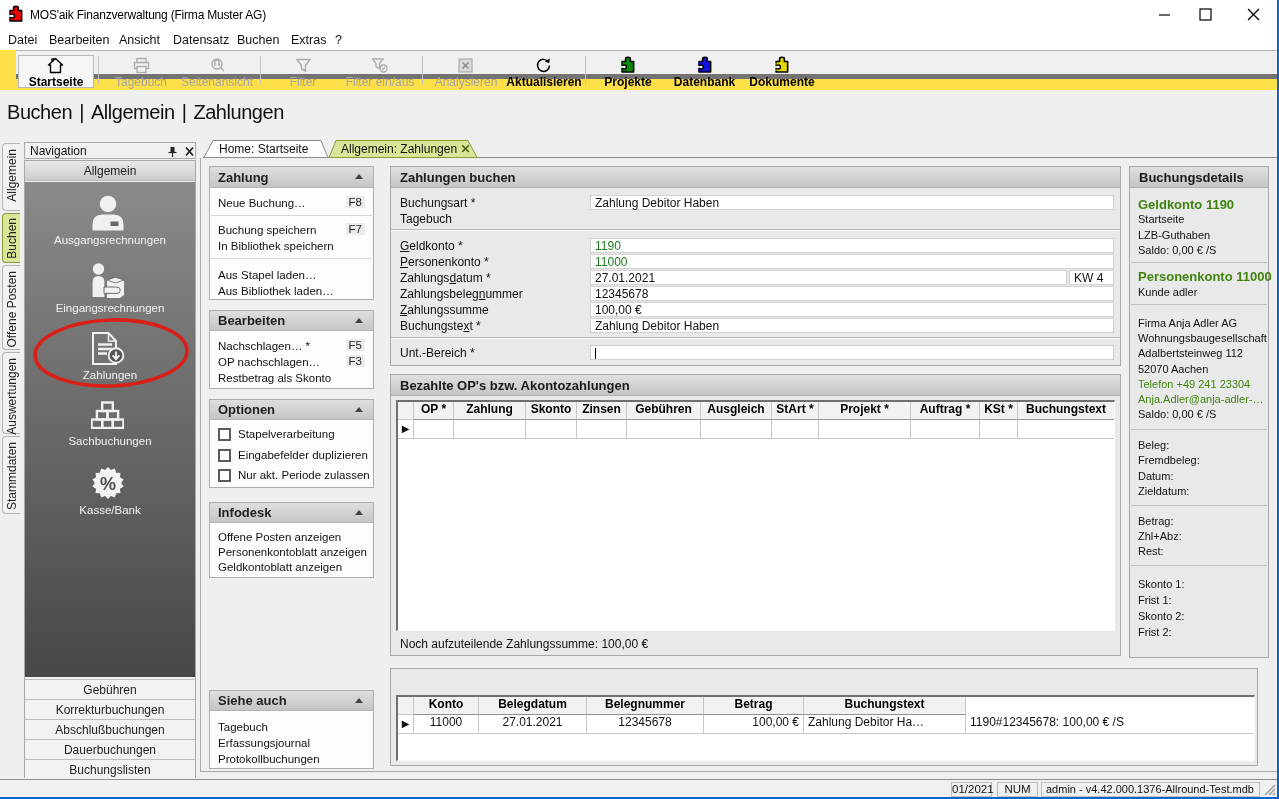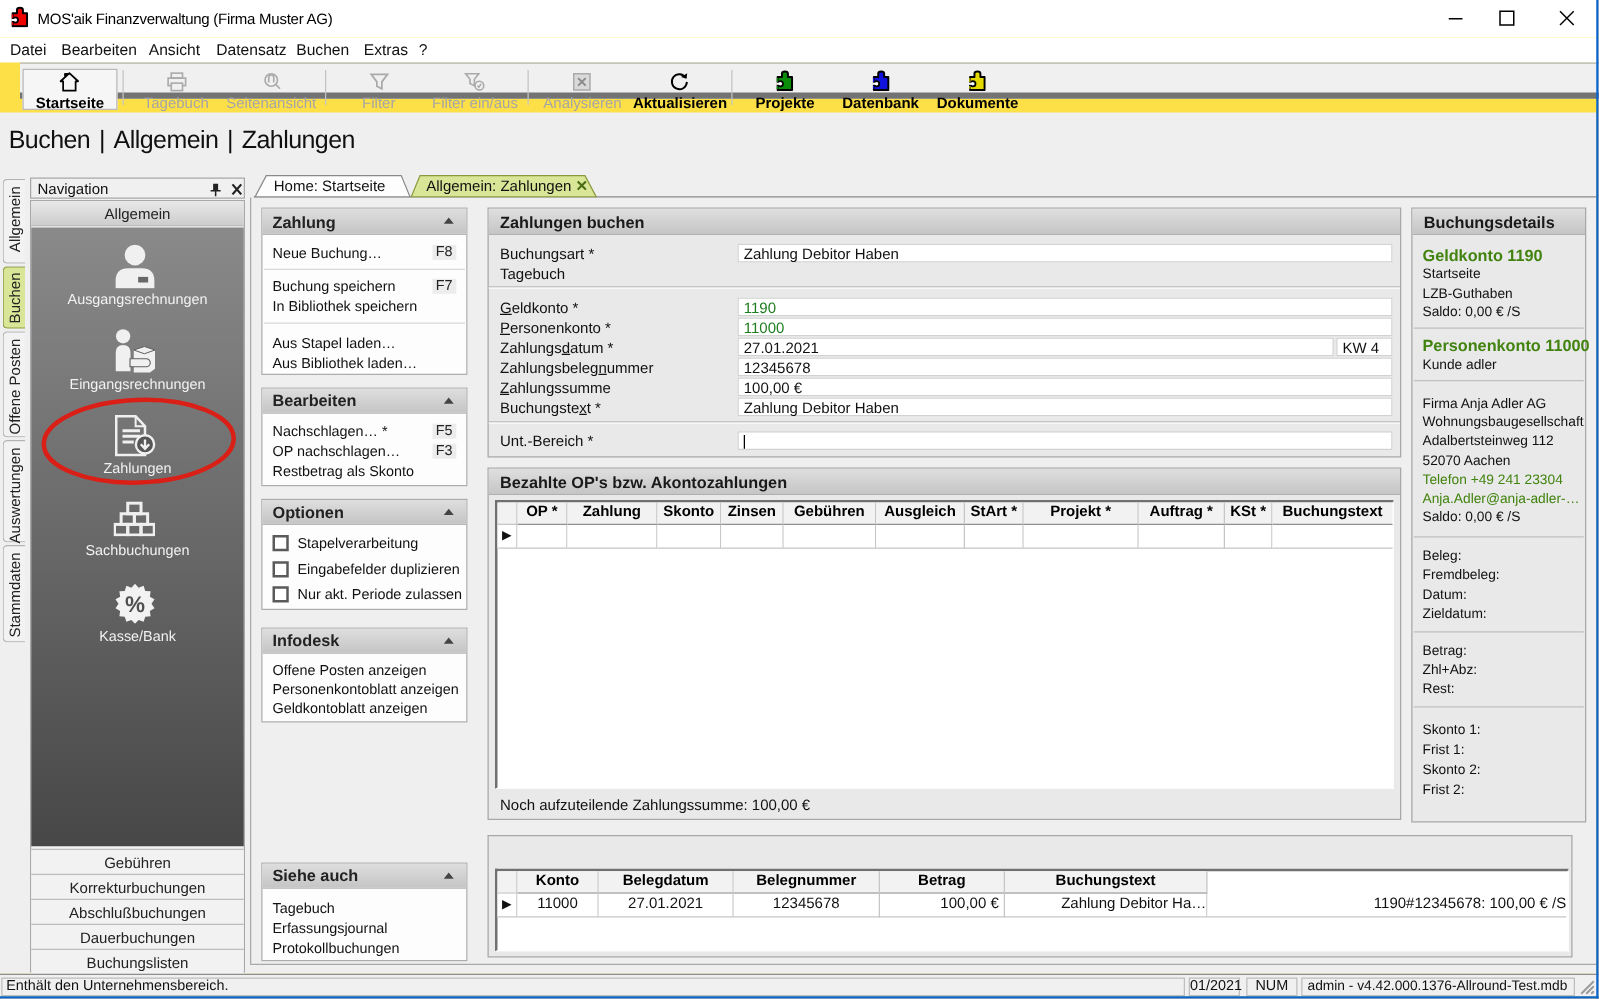--- a/index.html
+++ b/index.html
@@ -41,21 +41,21 @@
 .fkey { position:absolute; background:#ececec; color:#222; padding:0px 3px; font-size:11.5px; }
 
 .mpanel { position:absolute; border:1px solid #a8a8a8; background:#e9e9e9; }
 .mhead { height:21px; background:linear-gradient(#dfdfdf,#c5c5c5); border-bottom:1px solid #b0b0b0; font-weight:bold; font-size:13px; color:#1a1a1a; line-height:21px; padding-left:9px; }
 .flabel { position:absolute; left:9px; font-size:12px; color:#111; }
 .finput { position:absolute; background:#fff; border:1px solid #d2d2d2; font-size:12px; color:#111; padding:0px 4px; line-height:14px; }
 .green { color:#1f7d1f; }
 
 .grid { position:absolute; border-top:2px solid #707070; border-left:2px solid #707070; border-right:1px solid #fdfdfd; border-bottom:1px solid #fdfdfd; background:#fff; }
 .gh { position:absolute; background:#f2f2f2; border-right:1px solid #c6c6c6; border-bottom:1px solid #909090; font-weight:bold; font-size:12px; color:#000; text-align:center; }
-.gc { position:absolute; background:#fff; border-right:1px solid #c6c6c6; border-bottom:1px solid #c6c6c6; font-size:12px; color:#111;text-align:right; }
+.gc { position:absolute; background:#fff; border-right:1px solid #c6c6c6; border-bottom:1px solid #c6c6c6; font-size:12px; color:#111; }
 .dline { position:absolute; left:8px; font-size:11px; color:#111; white-space:nowrap; }
 .dgreen { color:#41830e; }
 .dsep { position:absolute; left:1px; width:136px; height:1px; background:#c0c0c0; }
 
 #statusbar { left:0; top:779px; width:1279px; height:18px; background:#f0f0f0; border-top:1px solid #8f8f8f; }
 .scell { position:absolute; top:2px; height:15px; border:1px solid #bdbdbd; font-size:11.5px; color:#111; background:#f0f0f0; line-height:13px; }
 #bluebottom { left:0; top:797px; width:1279px; height:2px; background:#0a64d0; }
 #blueright { left:1277px; top:0; width:2px; height:799px; background:#0a64d0; }
 </style>
 </head>
@@ -419,21 +419,20 @@
     <div class="dline" style="top:363px">Zhl+Abz:</div>
     <div class="dline" style="top:378px">Rest:</div>
     <div class="dsep" style="top:398px"></div>
     <div class="dline" style="top:411px">Skonto 1:</div>
     <div class="dline" style="top:427px">Frist 1:</div>
     <div class="dline" style="top:443px">Skonto 2:</div>
     <div class="dline" style="top:459px">Frist 2:</div>
   </div>
 
   <div class="abs" id="statusbar">
-    <div class="scell" style="left:1px;width:947px;padding-left:3px">Enthält den Unternehmensbereich.</div>
     <div class="scell" style="left:951px;width:41px;text-align:center">01/2021</div>
     <div class="scell" style="left:997px;width:41px;text-align:center">NUM</div>
     <div class="scell" style="left:1041px;width:219px;padding-left:4px;font-size:11px">admin - v4.42.000.1376-Allround-Test.mdb</div>
     <svg class="abs" style="left:1262px;top:2px" width="14" height="14" viewBox="0 0 14 14">
       <g stroke="#9a9a9a" stroke-width="1.5">
         <line x1="13" y1="3" x2="3" y2="13"></line>
           <line x1="13" y1="7" x2="7" y2="13"></line>
           <line x1="13" y1="11" x2="11" y2="13"></line>
       </g>
     </svg>

